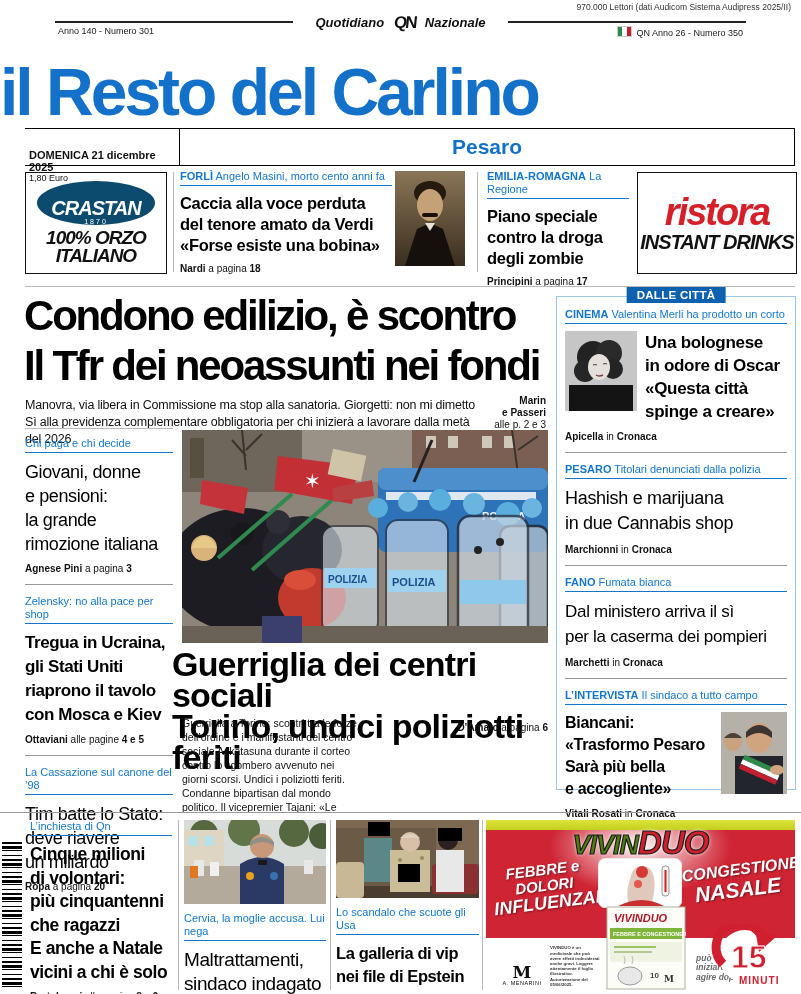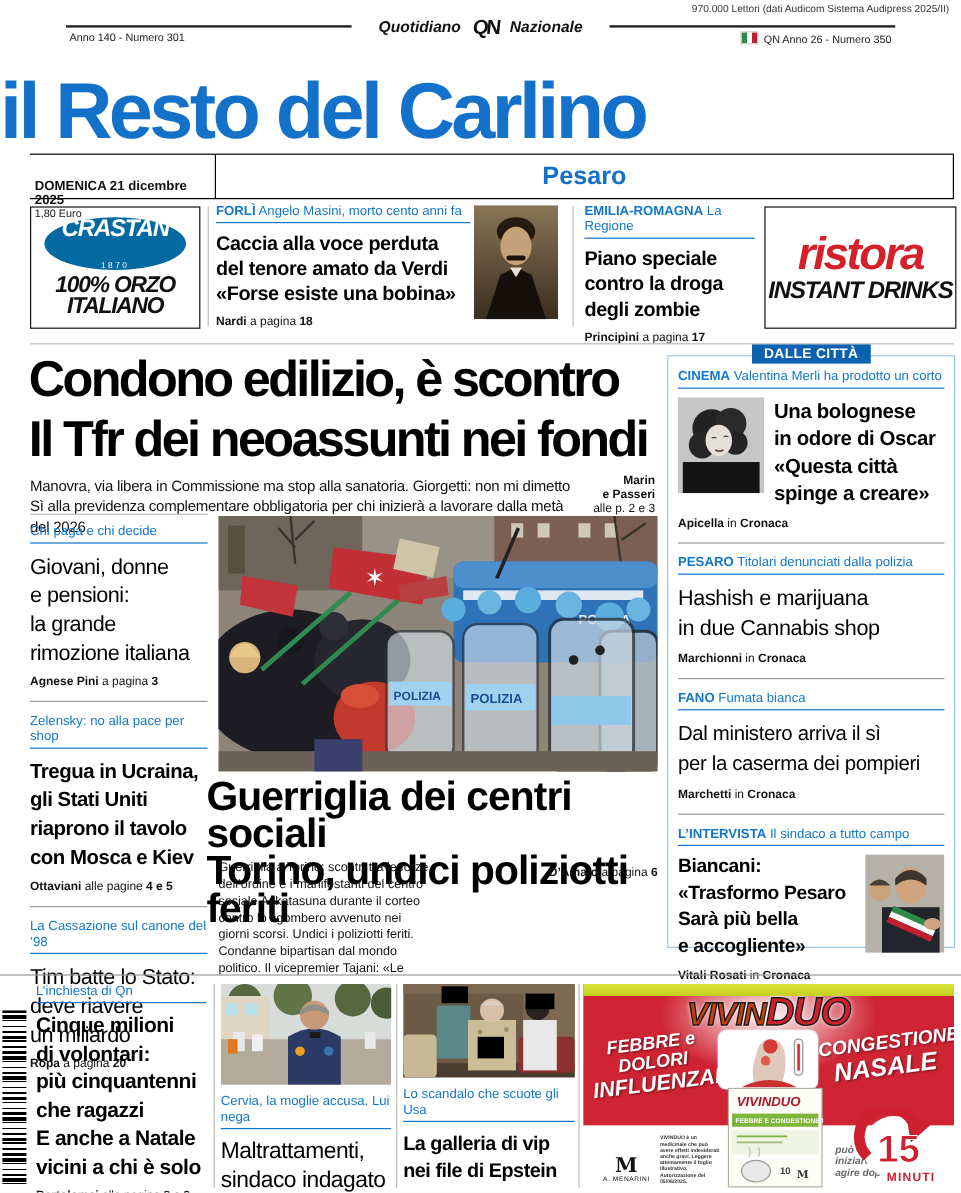--- a/index.html
+++ b/index.html
@@ -22,21 +22,21 @@
   .dateline{top:128px;left:25px;width:770px;height:36px;border-top:1.5px solid #000;border-bottom:1px solid #000;display:flex;align-items:center;}
   .dl-c1{width:150px;padding-left:4px;margin-top:37px;}
   .dl-date{font-size:11px;font-weight:bold;}
   .dl-price{font-size:9px;}
   .dl-sep{width:1px;height:36px;background:#000;}
   .dl-c2{flex:1;text-align:center;font-size:21px;font-weight:bold;color:#1371c9;}
   .dl-c3{width:168px;text-align:right;padding-right:4px;font-size:8.5px;line-height:11px;}
   
   .adbox{border:1.5px solid #111;display:flex;flex-direction:column;align-items:center;justify-content:center;}
   .crastan{top:172px;left:25px;width:140px;height:100px;}
-  .cr-oval{width:118px;height:44px;background:#0369a1;border-radius:50%;display:flex;flex-direction:column;align-items:center;justify-content:space-between;color:#fff;}
+  .cr-oval{width:118px;height:44px;background:#0c4a6e;border-radius:50%;display:flex;flex-direction:column;align-items:center;justify-content:flex-end;color:#fff;}
   .cr-name{font-size:20px;font-weight:bold;font-style:italic;letter-spacing:-1px;line-height:20px;}
   .cr-year{font-size:7px;letter-spacing:2px;}
   .cr-line{font-size:19px;line-height:20px;font-weight:900;font-style:italic;letter-spacing:-1px;margin-top:3px;}
   .ristora{top:172px;left:637px;width:158px;height:100px;}
   .ri-name{font-size:38px;line-height:38px;font-weight:900;font-style:italic;color:#d5202a;letter-spacing:-2px;}
   .ri-sub{font-size:20px;font-weight:bold;font-style:italic;letter-spacing:-1px;color:#111;}
   .kicker{font-size:11px;line-height:13px;color:#1277cc;border-bottom:1.5px solid #1277cc;padding-bottom:2px;margin-bottom:7px;}
   .kicker .tag{font-weight:bold;}
   .story-f{top:170px;left:180px;width:212px;}
   .story-e{top:170px;left:487px;width:142px;}
@@ -80,21 +80,21 @@
   .b-h.light{font-weight:400;font-size:19px;line-height:24px;}
   .b-cervia{left:184px;top:820px;width:142px;}
   .b-epstein{left:336px;top:820px;width:143px;}
   .bphoto{display:block;margin-bottom:8px;}
   
   .vivin{left:486px;top:820px;width:309px;height:172px;overflow:hidden;}
   .vv-red{position:absolute;inset:0;height:118px;background:
       radial-gradient(ellipse 130px 70px at 50% 22%,rgba(255,255,255,.95),rgba(255,255,255,0) 70%),#cf2433;}
   .vv-band{position:absolute;top:0;left:0;right:0;height:10px;background:linear-gradient(#dce43a,#c3cf1d);}
   .vv-logo{position:absolute;top:4px;left:0;right:0;text-align:center;font-weight:900;font-style:italic;letter-spacing:-1px;}
-  .vv-logo .p1{font-size:27px;color:#c2410c;-webkit-text-stroke:1.2px #1a1a1a;text-shadow:0 0 4px #fff;}
+  .vv-logo .p1{font-size:27px;color:#4d7c0f;-webkit-text-stroke:1.2px #1a1a1a;text-shadow:0 0 4px #fff;}
   .vv-logo .p2{font-size:33px;color:#d0202e;-webkit-text-stroke:1.2px #1a1a1a;text-shadow:0 0 4px #fff;}
   .vv-claim{position:absolute;color:#fff;font-weight:900;font-style:italic;transform:rotate(-7deg);
             text-shadow:1px 1px 2px rgba(0,0,0,.45);line-height:1.05;}
   .vv-cl{top:42px;left:6px;font-size:15px;width:105px;text-align:center;}
   .vv-cl .big{font-size:18px;}
   .vv-cr{top:42px;right:4px;font-size:16px;width:108px;text-align:center;}
   .vv-cr .big{font-size:21px;}
   .vv-white{position:absolute;left:0;right:0;bottom:0;height:54px;background:#fff;}
   .vv-head{position:absolute;top:38px;left:112px;}
   .vv-box{position:absolute;top:86px;left:120px;}

